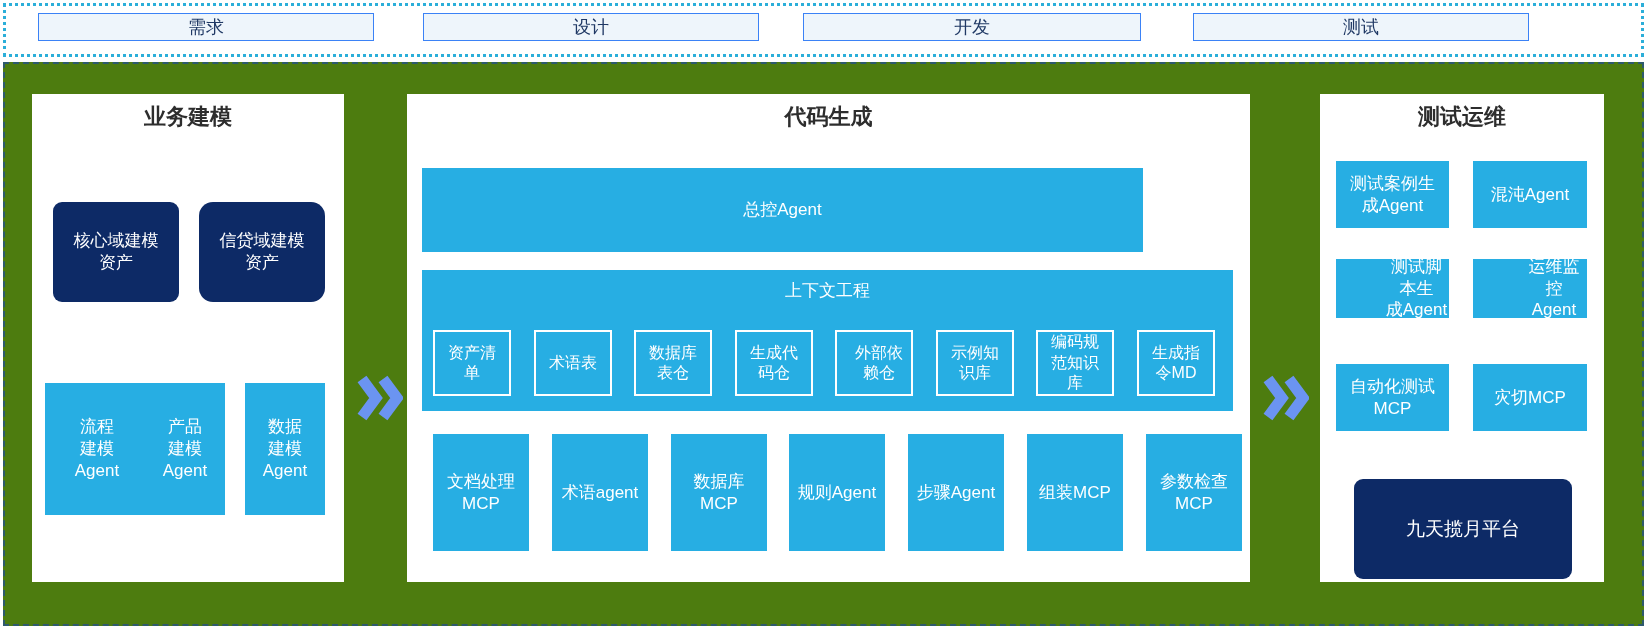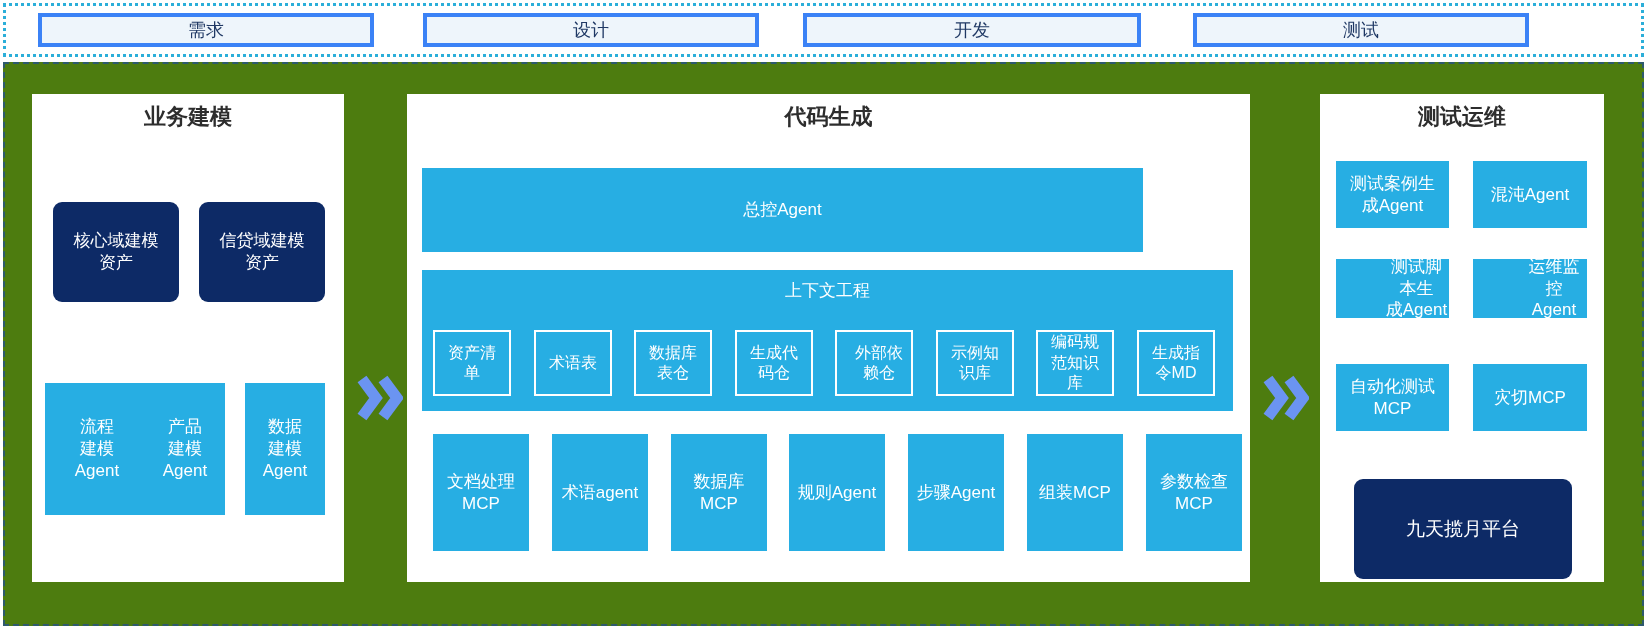--- a/index.html
+++ b/index.html
@@ -2,22 +2,22 @@
 <html><head>
 <meta charset="utf-8">
 <style>
   * { margin:0; padding:0; box-sizing:border-box; }
   body { background:#ffffff; font-family:"Liberation Sans","DejaVu Sans",sans-serif; }
   .page { position:relative; width:1647px; height:629px; background:#ffffff; overflow:hidden; }
 
   
   .top-bar { position:absolute; left:3px; top:3px; width:1641px; height:54px;
              border:3px dotted #2BAED9; background:#ffffff; }
-  .phase { position:absolute; top:7px; height:34px; background:#EEF5FB;
-           border:4px solid #3b82f6; color:#1F3864; font-size:18px;
+  .phase { position:absolute; top:7px; height:28px; background:#EEF5FB;
+           border:1px solid #3b82f6; color:#1F3864; font-size:18px;
            display:flex; align-items:center; justify-content:center; }
   .phase-1 { left:32px;  width:336px; }
   .phase-2 { left:417px; width:336px; }
   .phase-3 { left:797px; width:338px; }
   .phase-4 { left:1187px;width:336px; }
 
   
   .main { position:absolute; left:3px; top:62px; width:1641px; height:564px;
           border:2px dashed #2E5A6D; background:#4d7c0f; }
 
@@ -28,21 +28,21 @@
   .panel-title { position:absolute; top:8px; left:0; width:100%; text-align:center;
                  font-size:22px; font-weight:bold; color:#2D2D2D; }
 
   .bx { position:absolute; display:flex; align-items:center; justify-content:center;
         text-align:center; color:#ffffff; white-space:pre-line; line-height:1.28; }
   .cyan { background:#27AEE3; }
   .navy { background:#0D2A66; border-radius:9px; }
 
   
   .asset-1 { left:21px;  top:108px; width:126px; height:100px; font-size:17px; }
-  .asset-2 { left:167px; top:108px; width:126px; height:100px; font-size:17px; }
+  .asset-2 { left:167px; top:108px; width:126px; height:100px; font-size:17px;border-radius:14px; }
   .lagent-1 { left:13px;  top:289px; width:104px; height:132px; font-size:17px; }
   .lagent-2 { left:113px; top:289px; width:80px; height:132px; font-size:17px; }
   .lagent-3 { left:213px; top:289px; width:80px; height:132px; font-size:17px; }
 
   
   .master { left:15px; top:74px; width:721px; height:84px; font-size:17px; }
   .ctx { position:absolute; left:15px; top:176px; width:811px; height:141px; background:#27AEE3; }
   .ctx-title { position:absolute; top:9px; left:0; width:100%; text-align:center;
                color:#ffffff; font-size:17px; }
   .ctx-item { top:60px; width:78px; height:66px; border:2px solid #ffffff;

